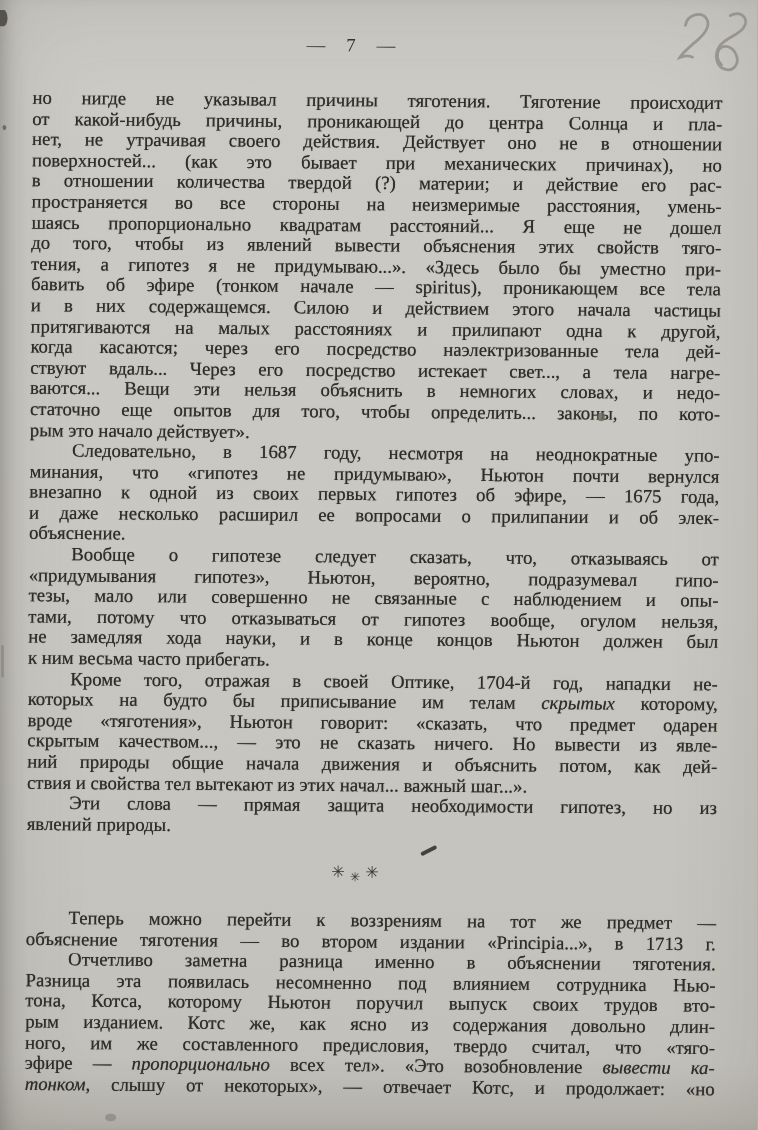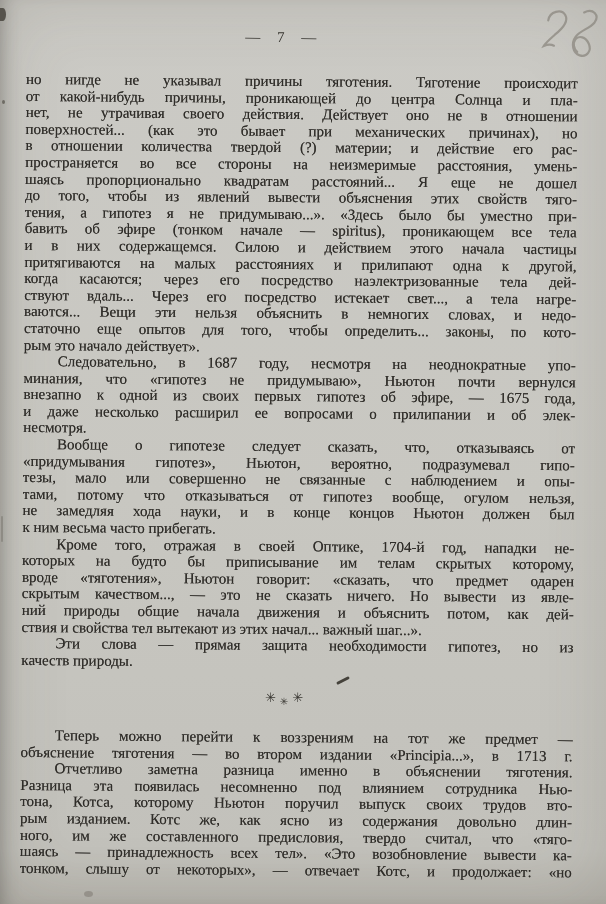--- a/index.html
+++ b/index.html
@@ -13,21 +13,21 @@
   .scan-content{position:absolute;inset:0;transform:rotate(.45deg);transform-origin:26px 71px;}
   .page-number{position:absolute;top:27px;left:0;width:100%;text-align:center;
     transform:translateX(-21px);font-size:15px;letter-spacing:3px;word-spacing:7px;color:#34322d;}
   .handwritten{position:absolute;top:2px;right:6px;transform:rotate(10deg);}
   .text-block{position:absolute;left:26px;width:552px;font-size:15px;line-height:16.6px;}
   #block-0{top:71px;}
   #block-1{top:727px;}
   .line{text-align:justify;text-align-last:justify;text-shadow:0 0 .6px rgba(47,45,41,.78);}
   .line.last{text-align:left;text-align-last:left;}
   .line.indent{text-indent:34px;}
-  .it{}
+  .it{font-style:italic;}
   .separator{position:absolute;top:685px;left:0;width:100%;text-align:center;
     transform:translateX(-14px);color:#383631;font-family:"DejaVu Sans",sans-serif;}
   .star{font-size:13px;display:inline-block;margin:0 2px;}
   .star.mid{font-size:10px;transform:translateY(3px);}
   .mark{position:absolute;pointer-events:none;}
   #mark-top-left{top:8px;left:0;width:6px;height:13px;background:#56534c;border-radius:0 70% 70% 0;}
   #mark-left-dot{top:100px;left:2px;width:3px;height:4px;background:#6e6b64;border-radius:50%;}
   #mark-left-dash{top:516px;left:1px;width:2px;height:26px;background:#8a8780;border-radius:2px;opacity:.85;}
   #mark-ink-speck{top:330px;left:478px;width:6px;height:7px;background:#6f6b60;border-radius:50%;opacity:.8;}
   #mark-pen{top:679px;left:336px;width:14px;height:3px;background:#45423b;border-radius:2px;transform:rotate(-27deg);}
@@ -55,46 +55,46 @@
         <div class="line"><span>притягиваются на малых расстояниях и прилипают одна к другой,</span></div>
         <div class="line"><span>когда касаются; через его посредство наэлектризованные тела дей-</span></div>
         <div class="line"><span>ствуют вдаль... Через его посредство истекает свет..., а тела нагре-</span></div>
         <div class="line"><span>ваются... Вещи эти нельзя объяснить в немногих словах, и недо-</span></div>
         <div class="line"><span>статочно еще опытов для того, чтобы определить... законы, по кото-</span></div>
         <div class="line last"><span>рым это начало действует».</span></div>
         <div class="line indent"><span>Следовательно, в 1687 году, несмотря на неоднократные упо-</span></div>
         <div class="line"><span>минания, что «гипотез не придумываю», Ньютон почти вернулся</span></div>
         <div class="line"><span>внезапно к одной из своих первых гипотез об эфире, — 1675 года,</span></div>
         <div class="line"><span>и даже несколько расширил ее вопросами о прилипании и об элек-</span></div>
-        <div class="line last"><span>несмотря.</span></div>
+        <div class="line last"><span>объяснение.</span></div>
         <div class="line indent"><span>Вообще о гипотезе следует сказать, что, отказываясь от</span></div>
         <div class="line"><span>«придумывания гипотез», Ньютон, вероятно, подразумевал гипо-</span></div>
         <div class="line"><span>тезы, мало или совершенно не связанные с наблюдением и опы-</span></div>
         <div class="line"><span>тами, потому что отказываться от гипотез вообще, огулом нельзя,</span></div>
         <div class="line"><span>не замедляя хода науки, и в конце концов Ньютон должен был</span></div>
         <div class="line last"><span>к ним весьма часто прибегать.</span></div>
         <div class="line indent"><span>Кроме того, отражая в своей Оптике, 1704-й год, нападки не-</span></div>
         <div class="line"><span>которых на будто бы приписывание им телам </span><span class="it">скрытых</span><span> которому,</span></div>
         <div class="line"><span>вроде «тяготения», Ньютон говорит: «сказать, что предмет одарен</span></div>
         <div class="line"><span>скрытым качеством..., — это не сказать ничего. Но вывести из явле-</span></div>
         <div class="line"><span>ний природы общие начала движения и объяснить потом, как дей-</span></div>
         <div class="line last"><span>ствия и свойства тел вытекают из этих начал... важный шаг...».</span></div>
         <div class="line indent"><span>Эти слова — прямая защита необходимости гипотез, но из</span></div>
-        <div class="line last"><span>качеств природы.</span></div>
+        <div class="line last"><span>явлений природы.</span></div>
       </div>
     <div class="separator" id="separator"><span class="star">✳</span><span class="star mid">✳</span><span class="star">✳</span></div>
     <div class="text-block" id="block-1">
         <div class="line indent"><span>Теперь можно перейти к воззрениям на тот же предмет —</span></div>
         <div class="line"><span>объяснение тяготения — во втором издании «Principia...», в 1713 г.</span></div>
         <div class="line indent"><span>Отчетливо заметна разница именно в объяснении тяготения.</span></div>
         <div class="line"><span>Разница эта появилась несомненно под влиянием сотрудника Нью-</span></div>
         <div class="line"><span>тона, Котса, которому Ньютон поручил выпуск своих трудов вто-</span></div>
         <div class="line"><span>рым изданием. Котс же, как ясно из содержания довольно длин-</span></div>
         <div class="line"><span>ного, им же составленного предисловия, твердо считал, что «тяго-</span></div>
-        <div class="line"><span>шаясь — </span><span class="it">принадлежность</span><span> всех тел». «Это возобновление </span><span class="it">вывести ка-</span></div>
+        <div class="line"><span>эфире — </span><span class="it">пропорционально</span><span> всех тел». «Это возобновление </span><span class="it">вывести ка-</span></div>
         <div class="line"><span class="it">тонком</span><span>, слышу от некоторых», — отвечает Котс, и продолжает: «но</span></div>
       </div>
   </div>
 
   <div class="handwritten" aria-label="28">
     <svg width="64" height="62" viewBox="0 0 64 62">
       <g fill="none" stroke="#8e8a82" stroke-width="2.2" stroke-linecap="round" opacity="0.78">
         <path d="M10 22 C10 13 21 8 26 14 C30 19 26 27 19 35 C15 40 11 45 10 48 C13 46 17 45 20 46"></path>
         <path d="M44 8 C52 2 60 8 56 16 C52 23 44 26 40 33 C36 41 40 50 47 51 C55 52 58 44 54 38 C50 32 43 31 40 36 C38 40 40 46 44 48"></path>
       </g>

